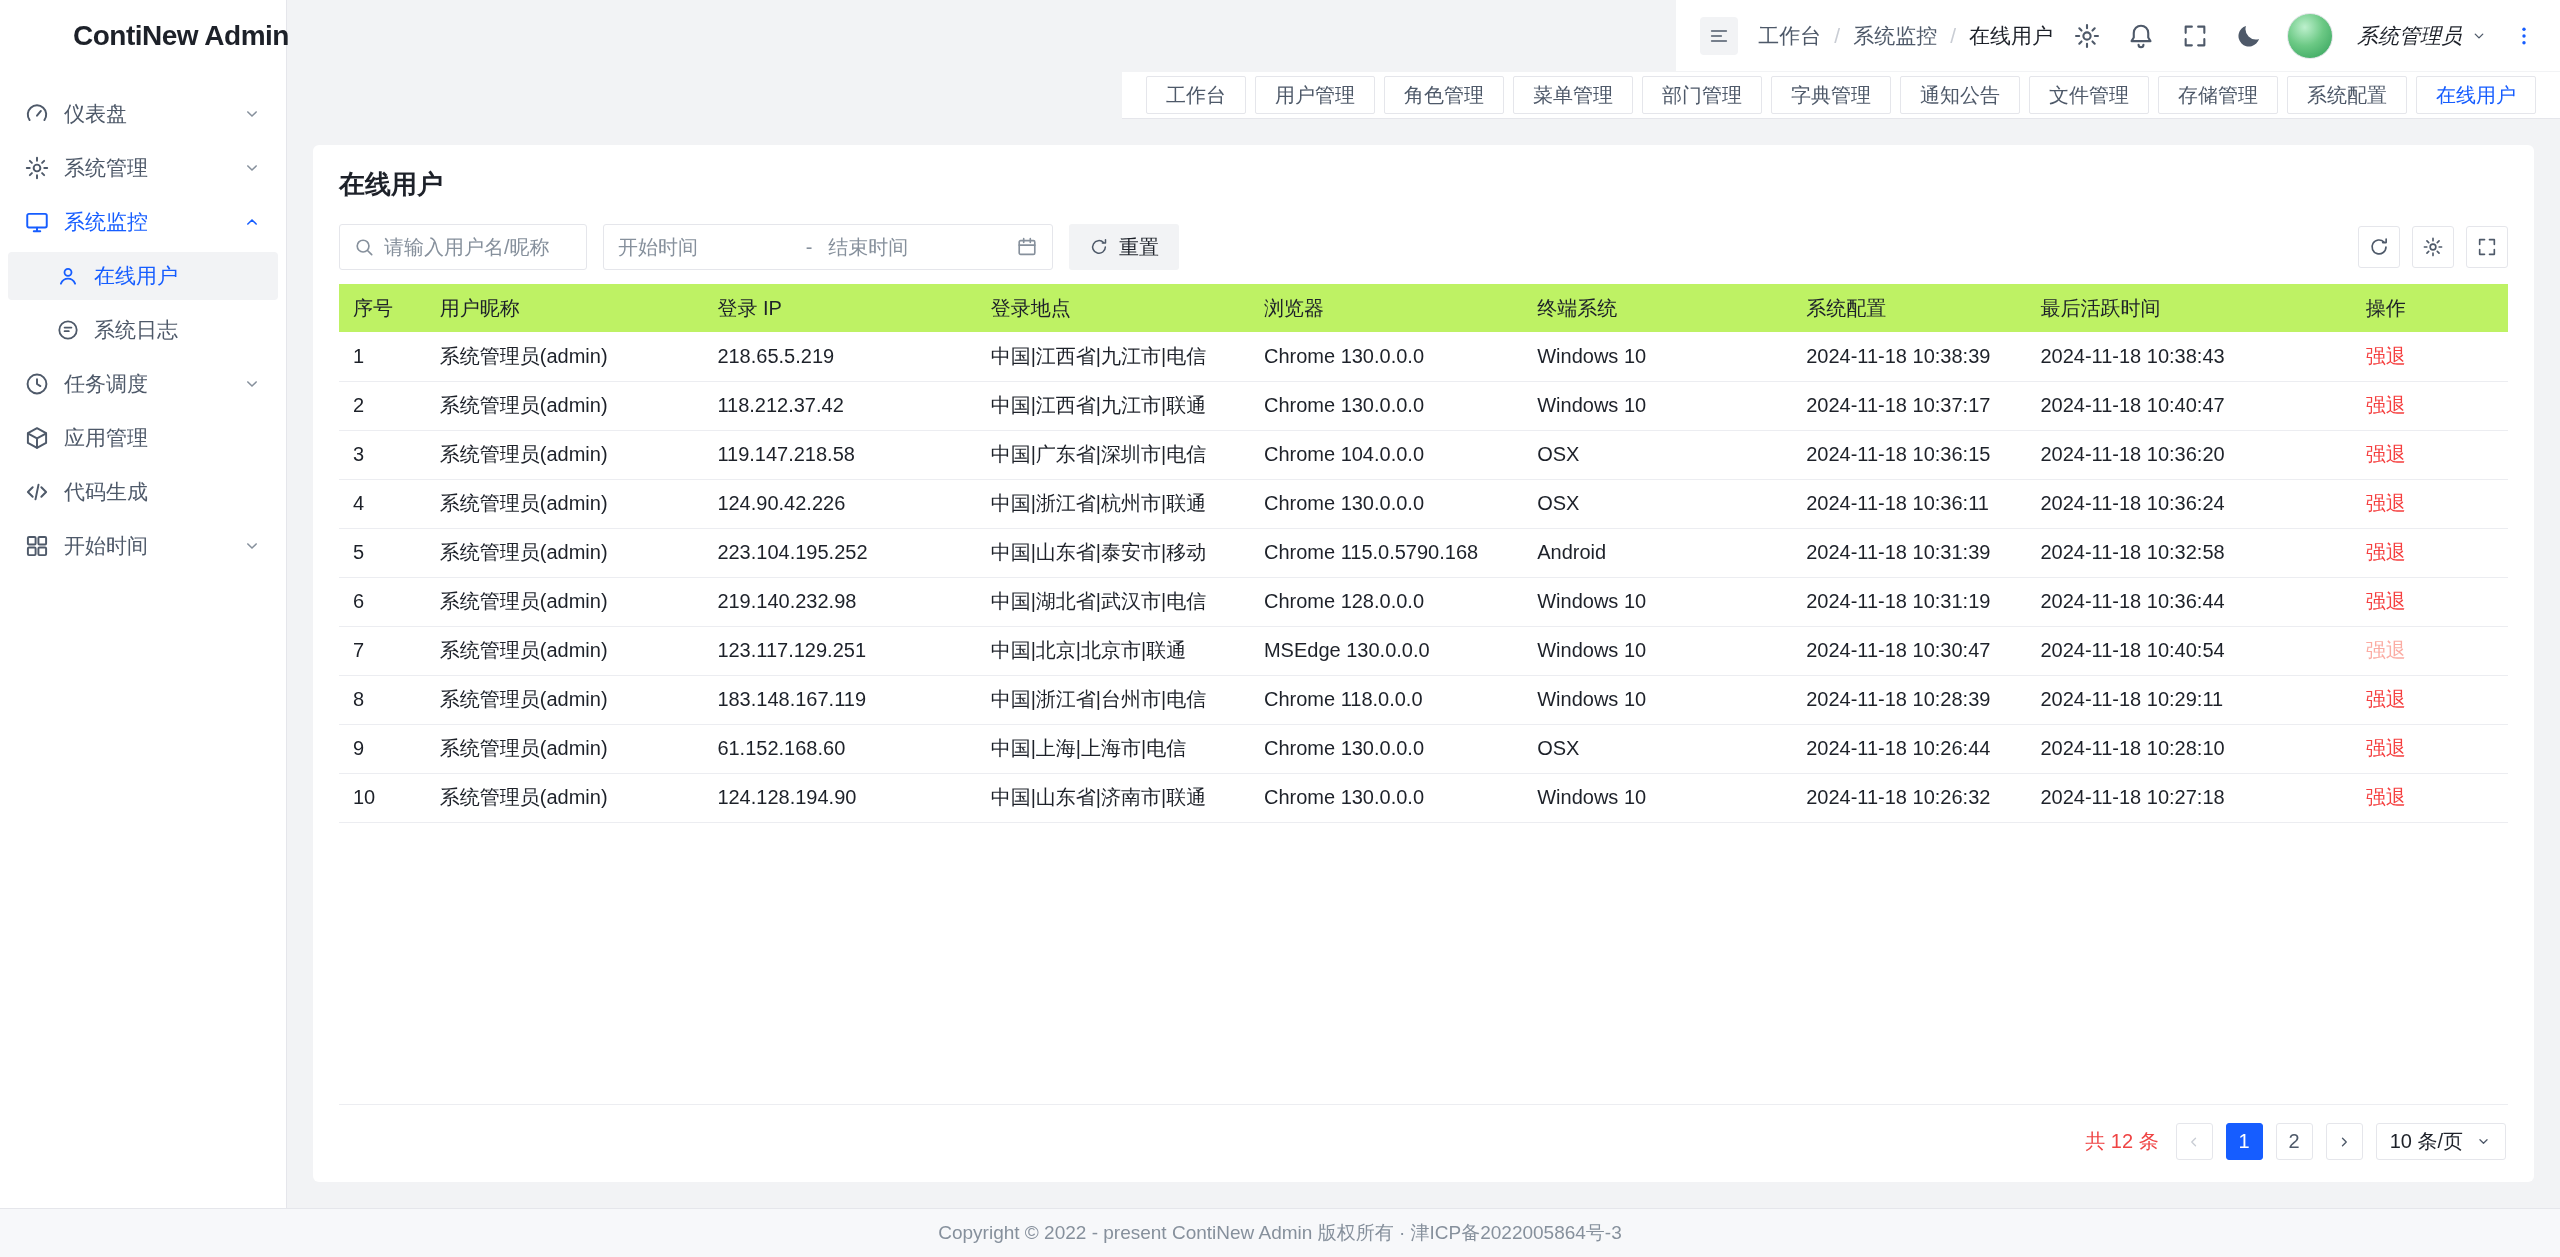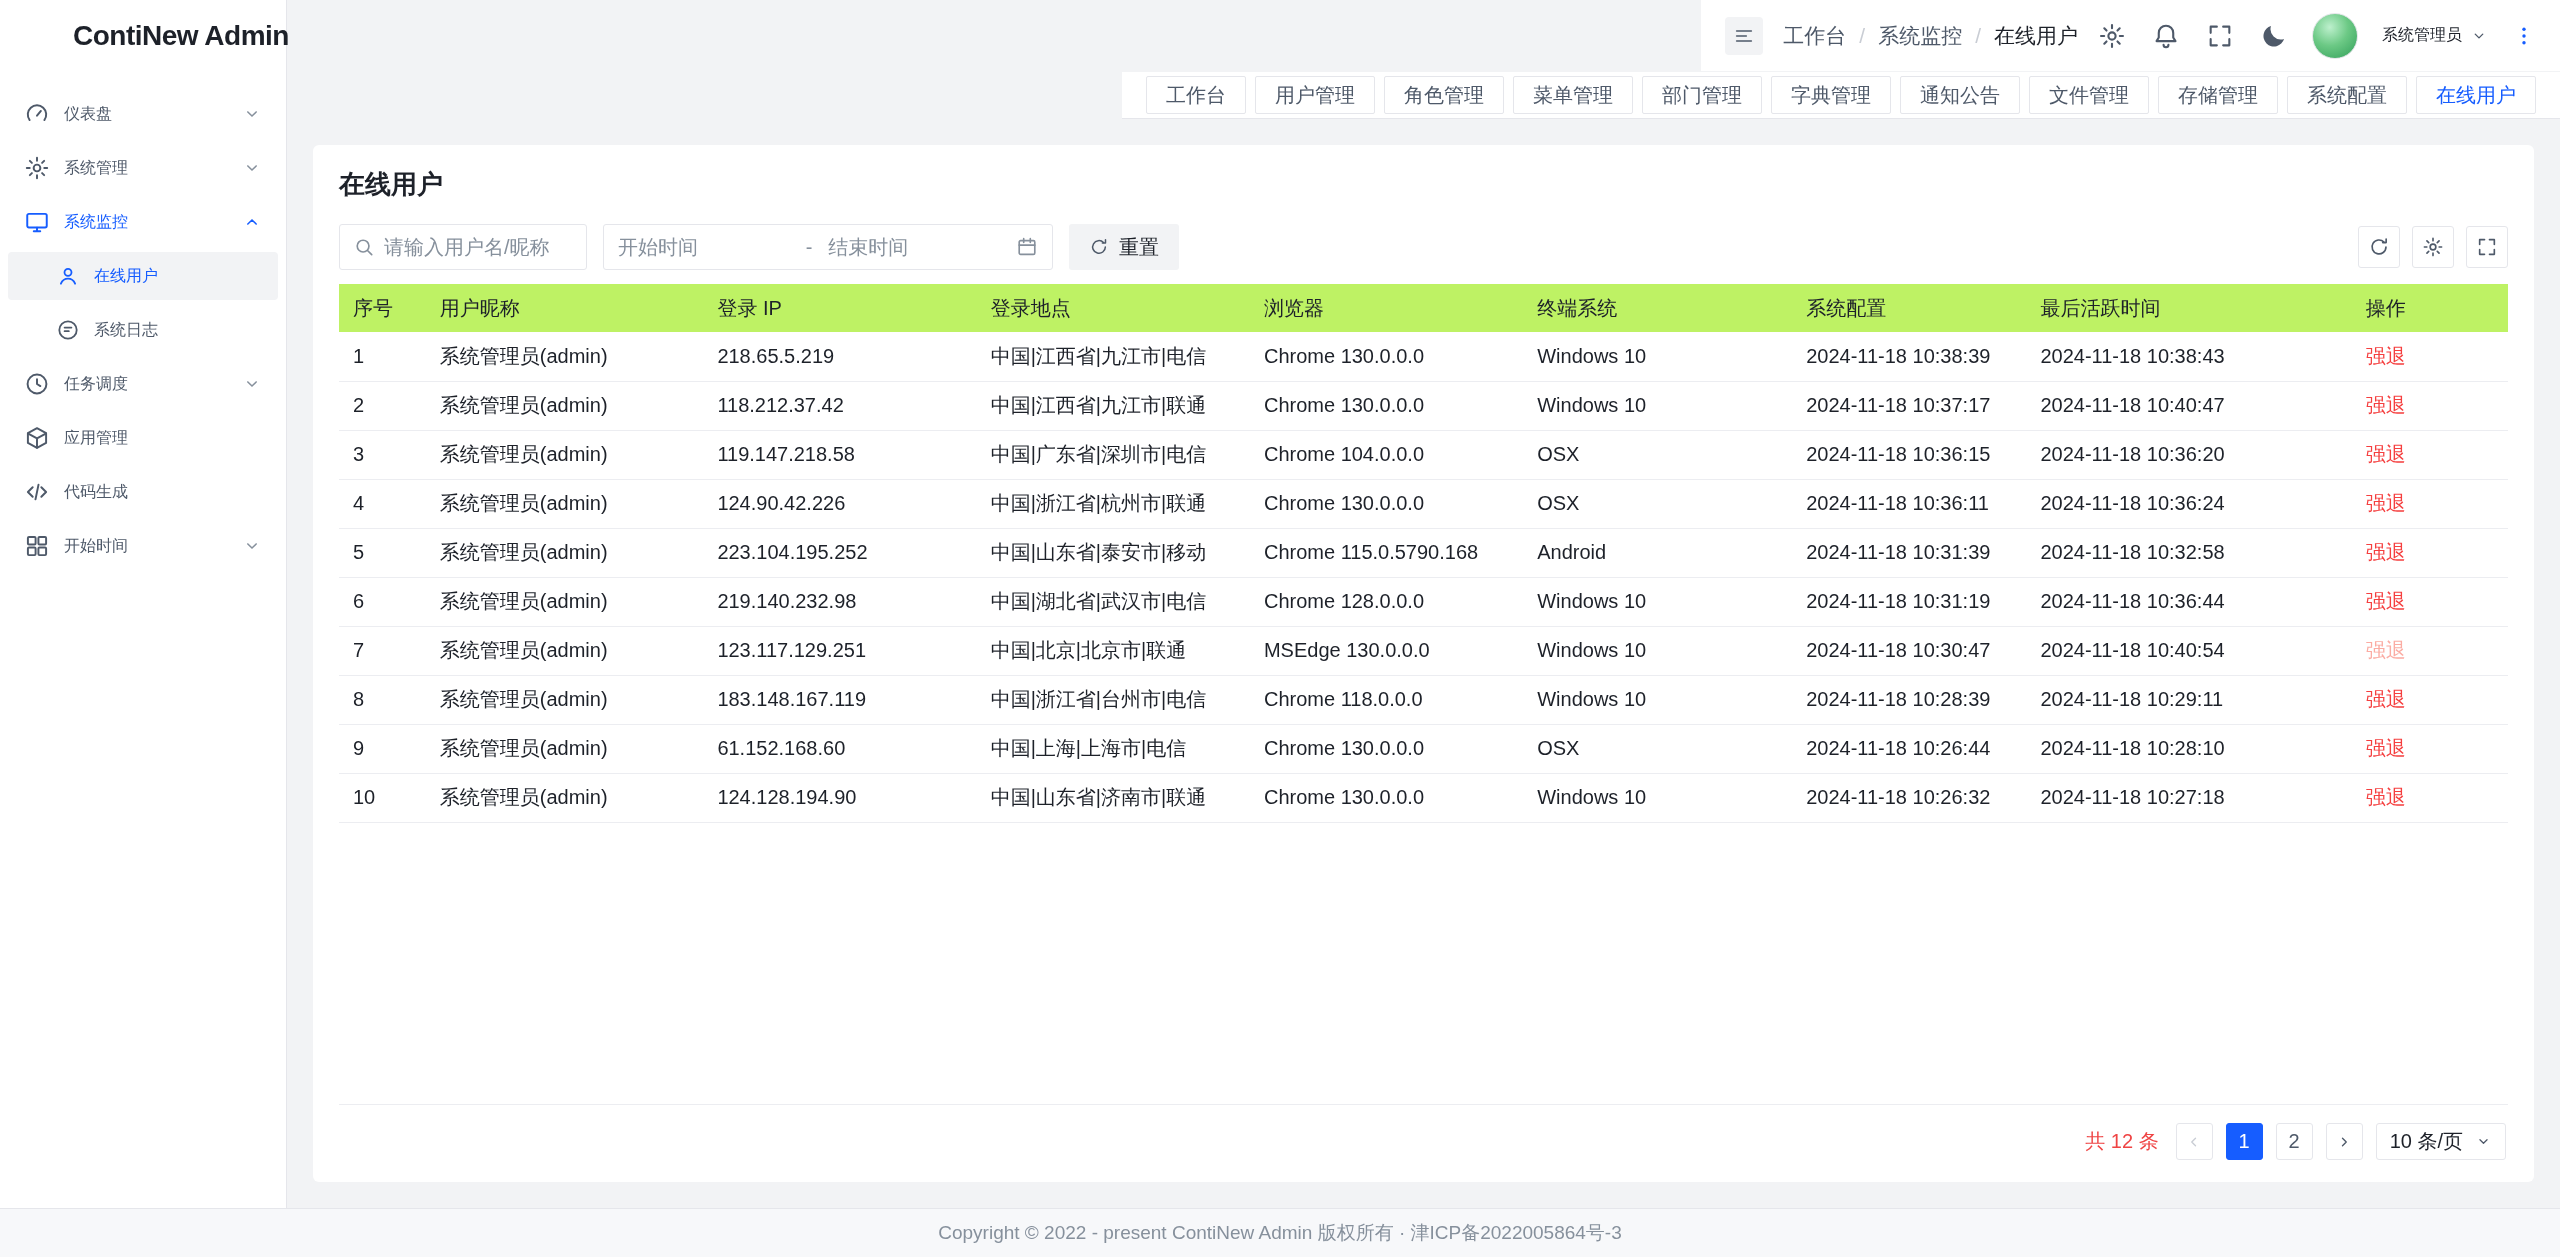--- a/index.html
+++ b/index.html
@@ -10,21 +10,21 @@
     color:#1D2129; background:#F2F3F5; overflow:hidden;
   }
   .app { width:2560px; height:1257px; display:flex; flex-direction:column; }
   .body-row { flex:1; display:flex; min-height:0; }
 
   
   .sidebar { width:287px; background:#fff; border-right:1px solid #E5E6EB; display:flex; flex-direction:column; flex:none; }
   .logo { height:72px; display:flex; align-items:center; gap:13px; padding:0 20px; cursor:pointer; flex:none; }
   .logo-text { font-size:28px; font-weight:700; letter-spacing:-.5px; white-space:nowrap;margin-left:40px; }
   .menu { padding:12px 6px; overflow:hidden; }
-  .menu-item { height:48px; margin:6px 2px; display:flex; align-items:center; gap:14px; padding:0 16px; border-radius:4px; font-size:16px; color:#4E5969; cursor:pointer; white-space:nowrap; }
+  .menu-item { height:48px; margin:6px 2px; display:flex; align-items:center; gap:14px; padding:0 16px; border-radius:4px; font-size:21px; color:#4E5969; cursor:pointer; white-space:nowrap; }
   .menu-item .icon { width:26px; height:26px; flex:none; display:flex; }
   .menu-item .mi-label { flex:1; overflow:hidden; }
   .menu-item .chev { width:20px; height:20px; color:#86909C; flex:none; }
   .menu-item.act { color:#165DFF; }
   .menu-item.act .chev { color:#165DFF; }
   .menu-item.sub { padding-left:48px; }
   .menu-item.sub .icon { width:24px; height:24px; }
   .menu-item.sel { background:#F2F3F5; color:#165DFF; }
 
   
@@ -37,21 +37,21 @@
   .bc-sep { color:#C9CDD4; }
   .bc-item { cursor:pointer; }
   .bc-item.cur { color:#1D2129; cursor:default; }
   .topbar-right { margin-left:auto; display:flex; align-items:center; gap:24px; }
   .header-actions { display:flex; align-items:center; gap:26px; }
   .tb-icon { width:28px; height:28px; color:#4E5969; cursor:pointer; display:flex; }
   .avatar { width:46px; height:46px; border-radius:50%; flex:none; cursor:pointer;
     background:radial-gradient(circle at 38% 30%, #bdf0cd 0%, #6cc985 45%, #2f9e57 100%);
     border:1px solid #E5E6EB; }
   .user-chip { display:flex; align-items:center; gap:8px; cursor:pointer; }
-  .username { font-size:16px; color:#1D2129; white-space:nowrap; }
+  .username { font-size:21px; color:#1D2129; white-space:nowrap;font-style:italic; }
   .chev-sm { width:18px; height:18px; color:#4E5969; display:flex; }
   .more-dots { width:24px; height:24px; color:#165DFF; cursor:pointer; display:flex; }
 
   .tabbar { height:47px; background:#fff; border-bottom:1px solid #E5E6EB; display:flex; align-items:center; padding:0 24px; gap:9px; flex:none; overflow:hidden; }
   .tab { height:38px; padding:0 19px; display:flex; align-items:center; background:#fff; border:1px solid #E5E6EB; border-radius:2px; font-size:20px; color:#4E5969; cursor:pointer; white-space:nowrap; flex:none; }
   .tab.active { color:#165DFF; }
 
   
   .content { flex:1; min-height:0; padding:26px; }
   .card { height:100%; background:#fff; border-radius:6px; padding:14px 26px 0; display:flex; flex-direction:column; }

